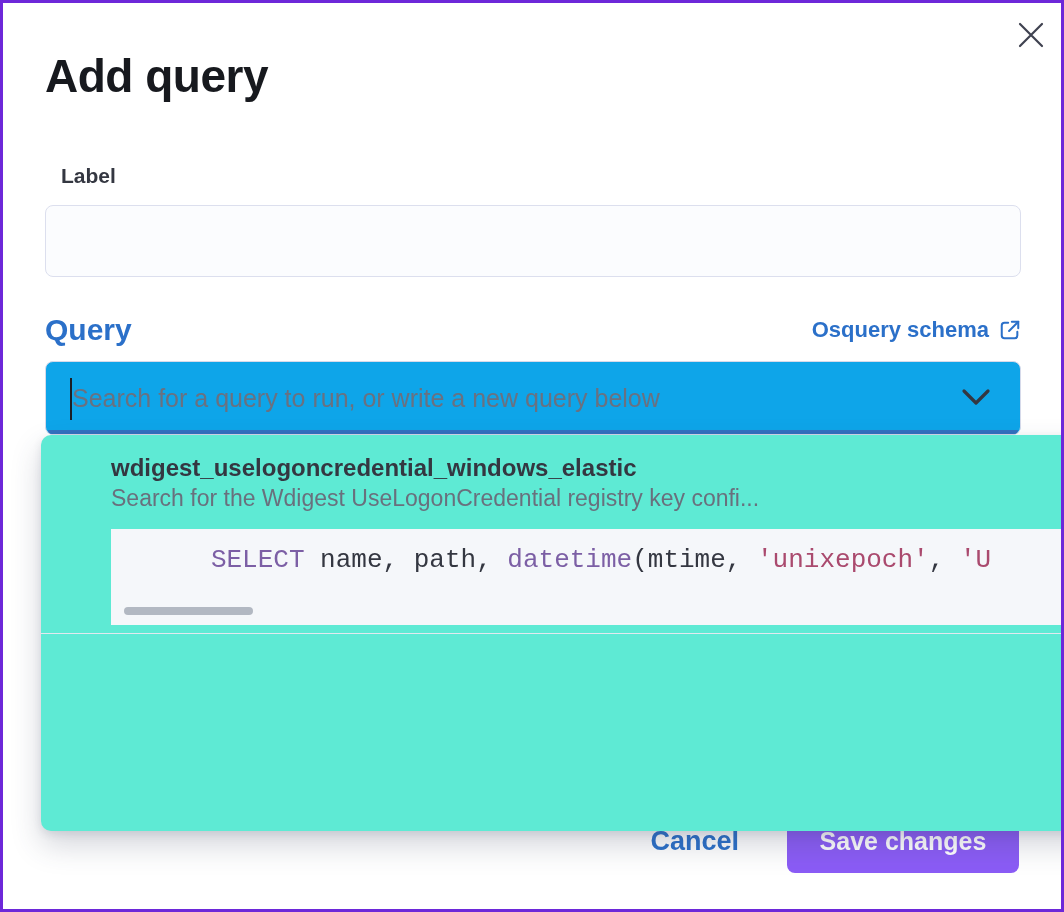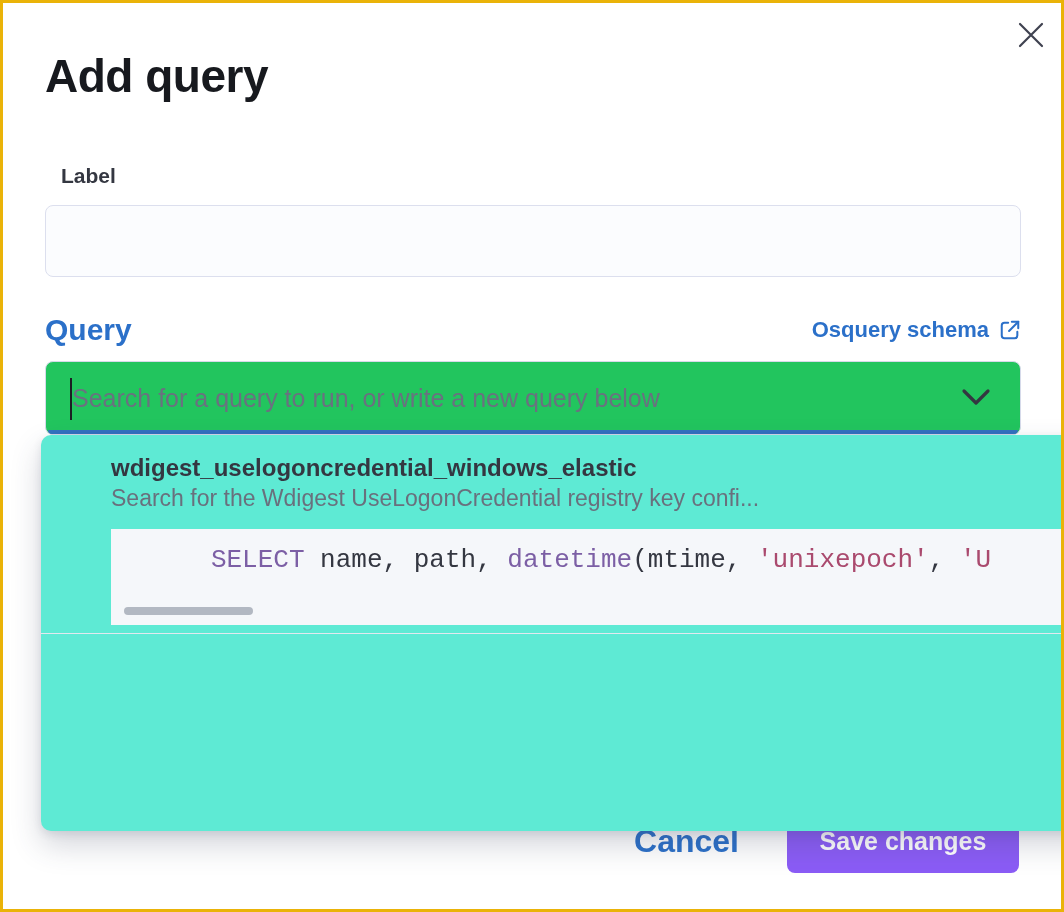--- a/index.html
+++ b/index.html
@@ -1,21 +1,21 @@
 <!DOCTYPE html>
 <html><head>
 <meta charset="utf-8">
 <style>
   * { box-sizing: border-box; margin: 0; padding: 0; }
   html,body { width:1064px; height:912px; background:#fff; }
   body { font-family:"Liberation Sans", sans-serif; position:relative; }
 
   .screen {
     position:relative; width:1064px; height:912px;
-    border:3px solid #eab308; background:#fff; overflow:hidden;
+    border:3px solid #6d28d9; background:#fff; overflow:hidden;
   }
 
   
   .close-btn {
     position:absolute; top:12px; right:10px; width:40px; height:40px;
     background:none; border:none; cursor:pointer; display:flex;
     align-items:center; justify-content:center; z-index:20;
   }
 
   
@@ -39,21 +39,21 @@
     justify-content:space-between; width:976px;
   }
   .query-label { font-size:30px; font-weight:700; color:#2b70c9; }
   .schema-link {
     display:flex; align-items:center; gap:10px; font-size:22px;
     font-weight:600; color:#2b70c9; text-decoration:none; cursor:pointer;justify-content:center;
   }
 
   .combo {
     position:relative; margin-top:14px; width:976px; height:74px;
-    border:1px solid #d6daea; border-radius:8px; background:#22c55e;
+    border:1px solid #d6daea; border-radius:8px; background:#0ea5e9;
   }
   .combo-input {
     position:absolute; left:26px; top:0; height:100%; width:850px;
     border:none; outline:none; background:transparent; font-size:25px;
     color:#343741; font-family:"Liberation Sans", sans-serif;
   }
   .combo-input::placeholder { color:#6a7180; opacity:1; }
   .caret {
     position:absolute; left:24px; top:16px; width:2px; height:42px;
     background:#1c1e24;
@@ -63,21 +63,21 @@
     position:absolute; left:2px; right:2px; bottom:0; height:4px;
     background:#3372c0; border-radius:0 0 6px 6px;
   }
 
   
   .footer {
     position:absolute; top:806px; right:42px; height:64px;
     display:flex; align-items:center; gap:48px; z-index:1;
   }
   .cancel-btn {
-    background:none; border:none; font-size:32px; font-weight:600;
+    background:none; border:none; font-size:27px; font-weight:600;
     color:#2b70c9; cursor:pointer; font-family:"Liberation Sans", sans-serif;
   }
   .save-btn {
     min-width:232px; height:64px; border:none; border-radius:8px;
     background:#8b5cf6; color:#fff; font-size:25px; font-weight:600;
     cursor:pointer; font-family:"Liberation Sans", sans-serif;
   }
 
   
   .panel {

